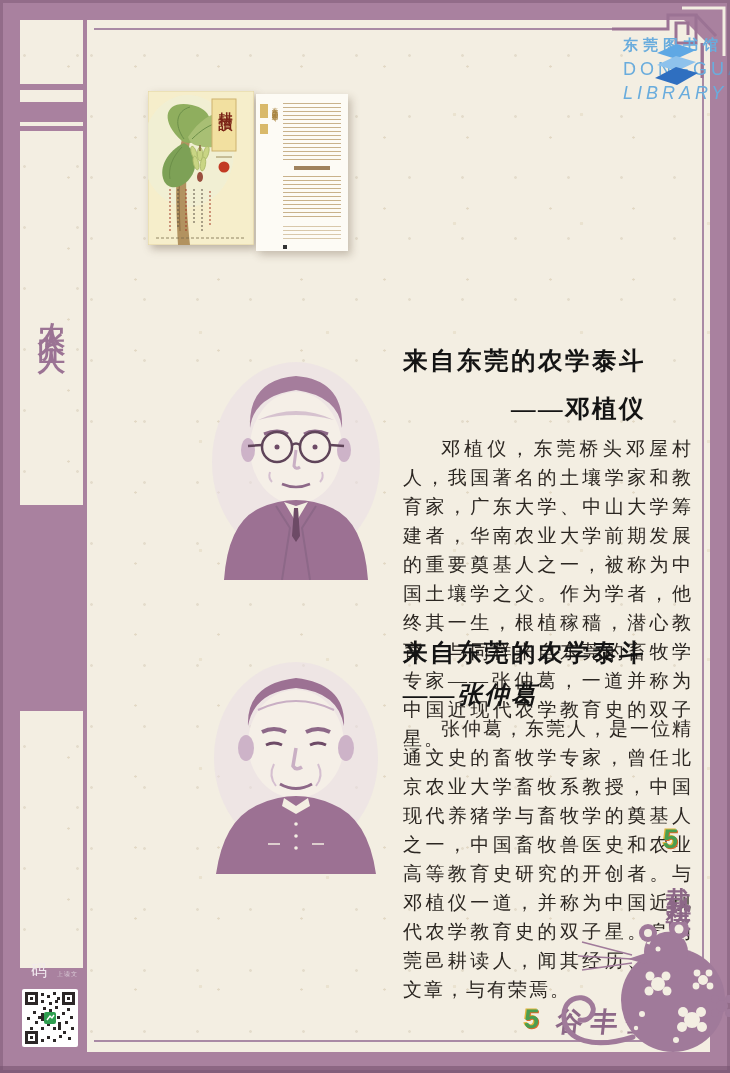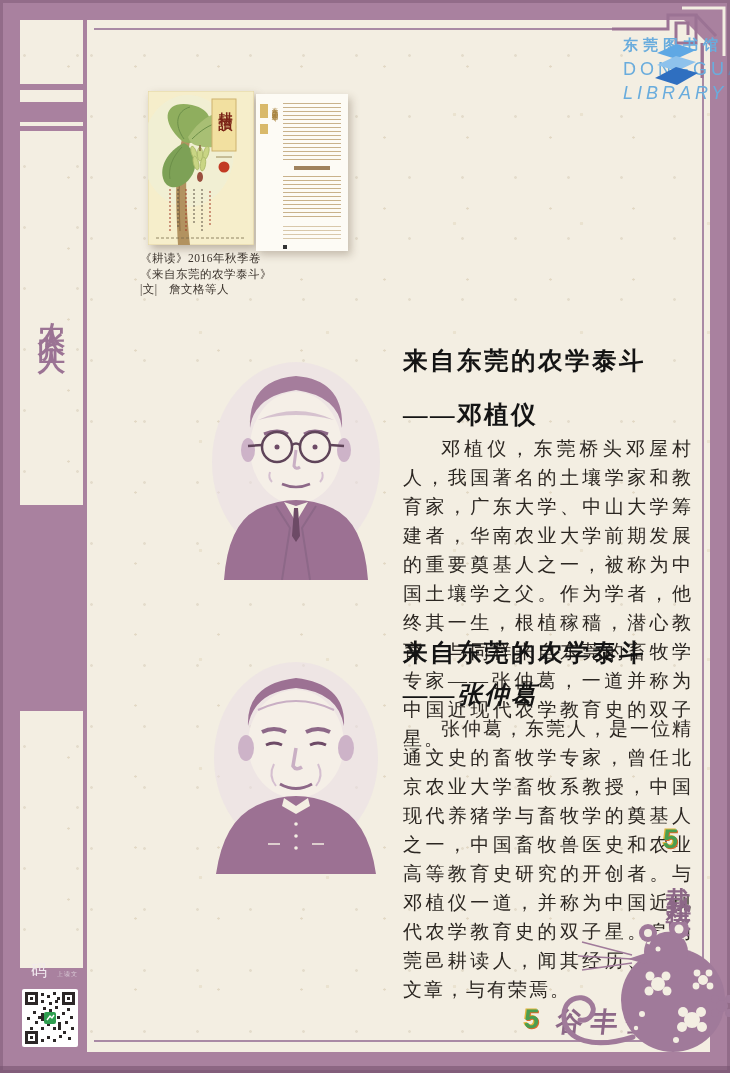--- a/index.html
+++ b/index.html
@@ -128,28 +128,20 @@
     <div class="abs" style="left:4px;top:10px;width:8px;height:14px;background:#d9b96a;"></div>
     <div class="abs" style="left:4px;top:30px;width:8px;height:10px;background:#d9b96a;"></div>
     <span class="abs vrl" style="left:14px;top:8px;font-size:6.5px;color:#a8823c;letter-spacing:1px;">来自东莞的农学泰斗</span>
     <div class="abs bookpage-lines" style="left:27px;top:9px;width:58px;height:58px;"></div>
     <div class="abs" style="left:38px;top:72px;width:36px;height:4px;background:rgba(120,80,30,.7);"></div>
     <div class="abs bookpage-lines" style="left:27px;top:82px;width:58px;height:44px;"></div>
     <div class="abs bookpage-lines" style="left:27px;top:132px;width:58px;height:16px;opacity:.7;"></div>
     <div class="abs" style="left:27px;top:151px;width:4px;height:4px;background:#333;"></div>
   </div>
 
-  <div class="abs caption" style="left:140px;top:251px;">
-    <div>《耕读》2016年秋季卷</div>
-    <div>《来自东莞的农学泰斗》</div>
-    <div>
-      <span>|文|</span>
-      <span style="margin-left:8px;">詹文格等人</span>
-    </div>
-  </div>
 
   <svg class="abs" style="left:198px;top:350px;" width="196" height="230" viewBox="0 0 196 230">
     <ellipse cx="98" cy="112" rx="84" ry="100" fill="#eadfe6" opacity="0.55"></ellipse>
     <ellipse cx="98" cy="98" rx="46" ry="56" fill="#f5efe7"></ellipse>
     <path d="M52,78 Q50,30 98,26 Q146,30 144,78 Q140,46 98,40 Q56,46 52,78 Z" fill="#9c7193" opacity="0.9"></path>
     <path d="M60,70 Q98,52 136,70 Q98,60 60,70 Z" fill="#c9afc4" opacity="0.7"></path>
     <ellipse cx="50" cy="100" rx="7" ry="12" fill="#cdb3c8"></ellipse>
     <ellipse cx="146" cy="100" rx="7" ry="12" fill="#cdb3c8"></ellipse>
     <path d="M66,84 Q80,78 90,84" stroke="#8d6888" stroke-width="3" fill="none"></path>
     <path d="M106,84 Q116,78 130,84" stroke="#8d6888" stroke-width="3" fill="none"></path>
@@ -164,21 +156,21 @@
     <path d="M84,134 Q98,140 112,134" stroke="#8d6888" stroke-width="2.5" fill="none"></path>
     <path d="M72,122 Q70,128 74,132 M124,122 Q126,128 122,132" stroke="#d5bfd0" stroke-width="2" fill="none"></path>
     <path d="M26,230 Q30,172 62,158 Q80,150 98,150 Q116,150 134,158 Q166,172 170,230 Z" fill="#9c7193"></path>
     <path d="M86,152 L98,172 L110,152 L98,156 Z" fill="#f3eee2"></path>
     <path d="M78,156 L92,178 L84,230 M118,156 L104,178 L112,230" stroke="#8d6888" stroke-width="2" fill="none"></path>
     <path d="M96,158 L100,158 L102,186 L98,192 L94,186 Z" fill="#6d4a66"></path>
   </svg>
 
   <div class="abs" style="left:403px;top:349px;">
     <div class="h-line">来自东莞的农学泰斗</div>
-    <div class="h-line" style="margin-top:29px;">——邓植仪</div>
+    <div class="h-line" style="margin-top:23px;text-align:right;">——邓植仪</div>
   </div>
   <div class="abs bodytext" style="left:403px;top:434px;">邓植仪，东莞桥头邓屋村人，我国著名的土壤学家和教育家，广东大学、中山大学筹建者，华南农业大学前期发展的重要奠基人之一，被称为中国土壤学之父。作为学者，他终其一生，根植稼穑，潜心教育，与同样来自东莞的畜牧学专家——张仲葛，一道并称为中国近现代农学教育史的双子星。</div>
 
   <svg class="abs" style="left:202px;top:652px;" width="188" height="222" viewBox="0 0 188 222">
     <ellipse cx="94" cy="106" rx="82" ry="96" fill="#eadfe6" opacity="0.55"></ellipse>
     <ellipse cx="94" cy="92" rx="48" ry="54" fill="#f5efe7"></ellipse>
     <path d="M46,74 Q44,32 94,26 Q144,32 142,74 Q136,40 94,36 Q52,40 46,74 Z" fill="#9c7193"></path>
     <path d="M56,58 Q94,40 132,58" stroke="#c9afc4" stroke-width="2" fill="none"></path>
     <ellipse cx="44" cy="96" rx="8" ry="13" fill="#cdb3c8"></ellipse>
     <ellipse cx="144" cy="96" rx="8" ry="13" fill="#cdb3c8"></ellipse>

